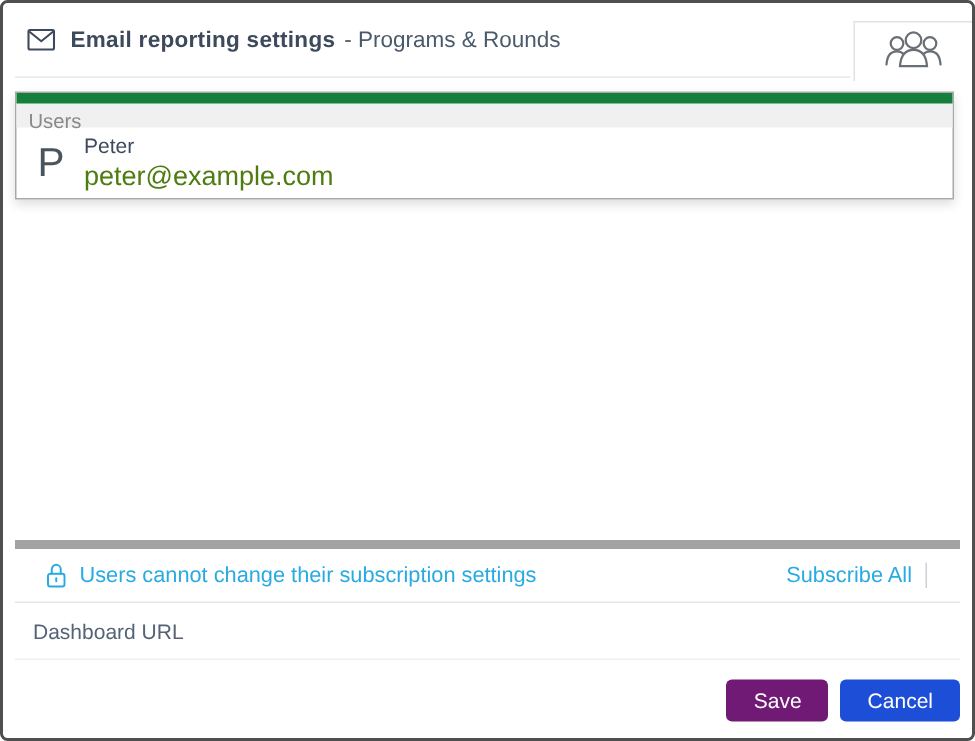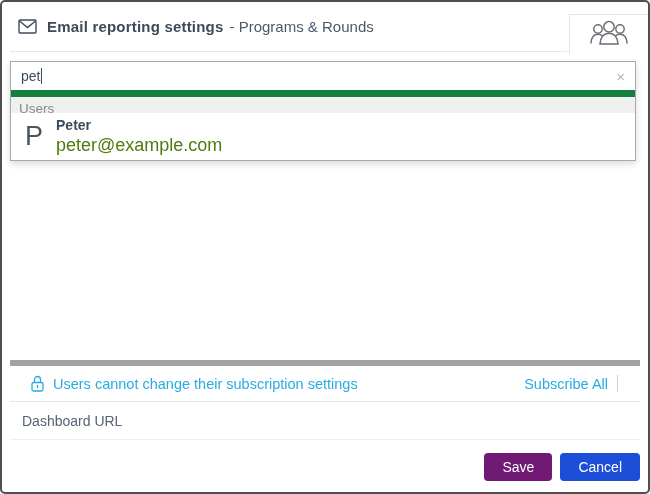--- a/index.html
+++ b/index.html
@@ -49,21 +49,21 @@
     background:#f0f0f0; border-top:7px solid #15803d;
     height:23px; line-height:23px; padding:0 8px;
     font-size:13.5px; color:#898989;
   }
   .result {
     height:47px; display:flex; align-items:center; padding:0 14px; cursor:pointer;
   }
   .avatar {
     font-size:27px; color:#4a545e; margin-right:13px; line-height:1;
   }
-  .r-name { font-size:14px; color:#3d4a5c; line-height:1.3;font-weight:bold; }
+  .r-name { font-size:14px; color:#3d4a5c; line-height:1.3; }
   .r-email { font-size:18px; color:#4d7c0f; line-height:1.3; }
 
   
   .subscription-row {
     position:absolute; top:358px; left:8px; right:8px; height:41px;
     border-top:6px solid #a3a3a3;
     display:flex; align-items:center; padding:0 13px 0 20px;
   }
   .lock-wrap { display:flex; margin-right:8px; }
   .blue-link { font-size:14.5px; color:#29abe2; cursor:pointer; text-decoration:none; }
@@ -116,26 +116,20 @@
         <path d="M3 24 C3.4 17.5 6.3 15.2 10 15.2 C11.7 15.2 13.2 15.8 14.3 16.9"></path>
         <circle cx="32" cy="10" r="4.2"></circle>
         <path d="M39 24 C38.6 17.5 35.7 15.2 32 15.2 C30.3 15.2 28.8 15.8 27.7 16.9"></path>
         <circle cx="21" cy="7.8" r="5.2"></circle>
         <path d="M12 25 C12.6 17 16 14.2 21 14.2 C26 14.2 29.4 17 30 25 Z"></path>
       </svg>
     </span>
   </div>
 
   <div class="searchbox">
-    <div class="input-row">
-      <span class="input-text">pet</span>
-      <span class="caret"></span>
-      <span class="spacer"></span>
-      <span class="clear-x">×</span>
-    </div>
     <div class="group-header">Users</div>
     <div class="result">
       <span class="avatar">P</span>
       <span class="info">
         <div class="r-name">Peter</div>
         <div class="r-email">peter@example.com</div>
       </span>
     </div>
   </div>
 

